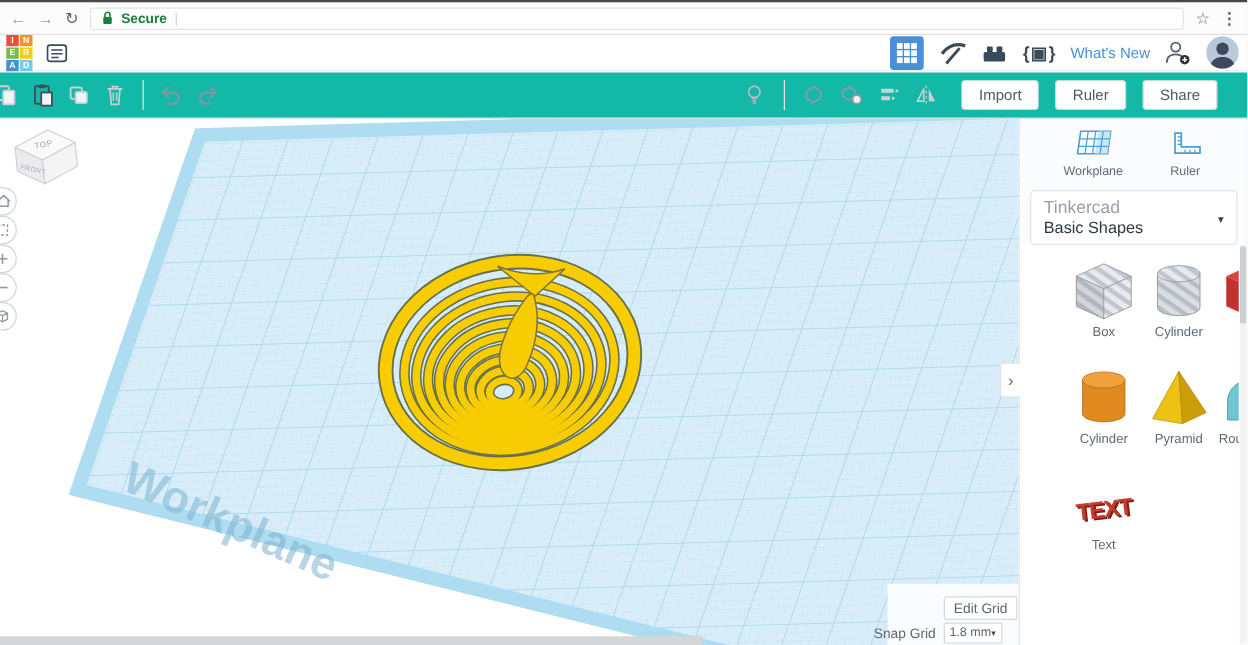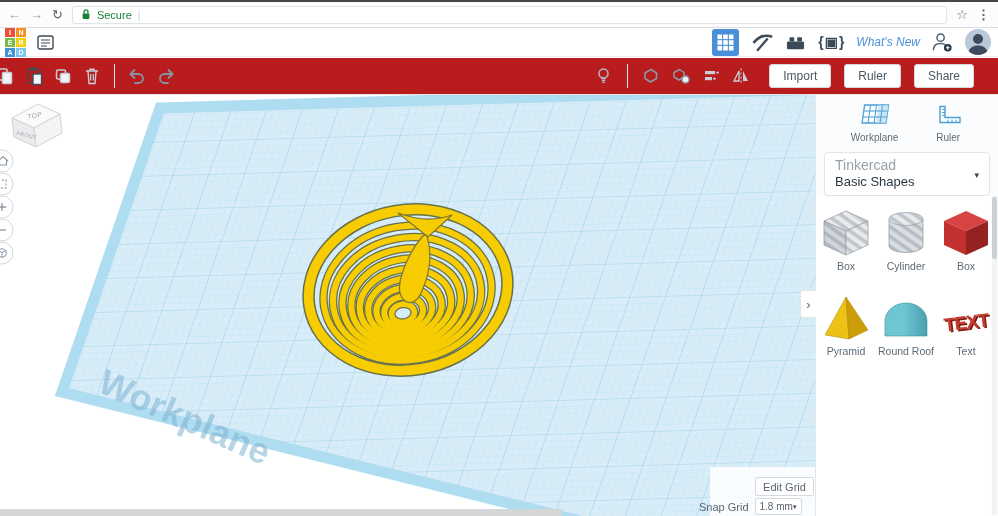--- a/index.html
+++ b/index.html
@@ -8,21 +8,21 @@
 
   
   .top-strip { position:absolute; top:0; left:0; width:998px; height:2px; background:#474747; }
   .browser-bar { position:absolute; top:2px; left:0; right:0; height:26px; background:#fcfcfd;
     border-bottom:1px solid #dcdfe2; display:flex; align-items:center; padding:0 8px; gap:9px; }
   .nav-ic { color:#9aa0a6; font-size:13px; line-height:1; }
   .nav-ic.reload { color:#5f6368; }
   .url-pill { flex:1; height:18px; border:1px solid #e0e3e7; border-radius:3px; background:#fff;
     display:flex; align-items:center; padding:0 8px; gap:6px; font-size:11px; min-width:0;
     overflow:hidden; white-space:nowrap; }
-  .secure-label { color:#188038; font-weight:400; }
+  .secure-label { color:#188038; font-weight:700; }
   .url-sep { color:#d0d3d7; }
   .url-text { color:#5f6368; overflow:hidden; text-overflow:ellipsis; }
   .url-domain { color:#202124; font-weight:700; }
   .bookmark { color:#6a7076; font-size:13px; }
   .menu-dots { color:#5f6368; font-size:13px; font-weight:700; }
 
   
   .app-header { position:absolute; top:28px; left:0; right:0; height:29px; background:#fff;
     border-bottom:1px solid #ededed; display:flex; align-items:center; }
   .logo { display:grid; grid-template-columns:10px 10px; grid-auto-rows:9px; gap:1px; margin-left:5px; }
@@ -30,25 +30,25 @@
   .logo b:nth-child(1){background:#ee4f38;} .logo b:nth-child(2){background:#f79122;}
   .logo b:nth-child(3){background:#77bc43;} .logo b:nth-child(4){background:#f2ce0c;}
   .logo b:nth-child(5){background:#3e95d3;} .logo b:nth-child(6){background:#79c8ec;}
   .list-ic { margin-left:11px; display:flex; }
   .doc-title { margin-left:13px; font-size:13px; font-weight:700; color:#33424f; }
   .hdr-right { margin-left:auto; display:flex; align-items:center; gap:11px; padding-right:7px; }
   .design-btn { width:27px; height:27px; background:#4a90d9; border-radius:3px;
     display:flex; align-items:center; justify-content:center; }
   .hdr-ic { display:flex; align-items:center; }
   .codeblocks { font-size:14px; font-weight:700; color:#3b4a59; letter-spacing:1px; }
-  .whats-new { font-size:12px; color:#4a90d9;font-style:italic; }
+  .whats-new { font-size:12px; color:#4a90d9; }
   .avatar { width:26px; height:26px; border-radius:50%; background:#b9c9da; overflow:hidden; }
 
   
-  .edit-toolbar { position:absolute; top:58px; left:0; right:0; height:37px; background:#b91c1c;
+  .edit-toolbar { position:absolute; top:58px; left:0; right:0; height:37px; background:#14b8a6;
     border-bottom:1px solid #e3e5e7; display:flex; align-items:center; }
   .tb-left { display:flex; align-items:center; gap:9px; margin-left:-5px; }
   .tb-sep { width:1px; height:24px; background:#e0e2e4; margin:0 3px; }
   .tb-right { margin-left:auto; display:flex; align-items:center; gap:10px; padding-right:24px; }
   .tb-btns { display:flex; align-items:center; gap:13px; margin-left:8px; }
   .btn { background:#fff; border:1px solid #d3d8dc; border-radius:3px; font-size:12px; color:#4c5a66;
     padding:4px 13px; cursor:default; }
 
   
   .viewport { position:absolute; top:95px; left:0; width:815px; height:421px; background:#fff; overflow:hidden; }
@@ -69,21 +69,21 @@
   .right-panel { position:absolute; top:95px; left:815px; width:183px; height:421px; background:#fbfcfd;
     border-left:1px solid #e5e7e9; }
   .panel-tools { display:flex; justify-content:space-evenly; align-items:flex-end; height:48px; padding-top:2px; }
   .ptool { display:flex; flex-direction:column; align-items:center; gap:3px; font-size:10px; color:#5f6c77; }
   .pdrop { margin:9px 8px 0; background:#fff; border:1px solid #e2e5e8; border-radius:4px;
     padding:4px 10px 6px; position:relative; }
   .pdrop .brand { font-size:14px; color:#97a1ab; }
   .pdrop .cat { font-size:13px; color:#2c3944; margin-top:1px; }
   .pdrop .caret { position:absolute; right:10px; top:17px; font-size:9px; color:#39424a; }
   .gallery { position:absolute; top:101px; left:0; right:7px; bottom:0; background:#fff;
-    display:grid; grid-template-columns:1fr 1fr 1fr 1fr; grid-auto-rows:85px; overflow:hidden; }
+    display:grid; grid-template-columns:1fr 1fr 1fr; grid-auto-rows:85px; overflow:hidden;padding-left:37px; }
   .tile { display:flex; flex-direction:column; align-items:center; justify-content:center; gap:3px; }
   .tile .lbl { font-size:10.5px; color:#5e6b76; }
   .scroll-track { position:absolute; right:1px; top:101px; bottom:1px; width:5px; background:#f3f3f3; }
   .scroll-thumb { position:absolute; top:1px; left:0; width:5px; height:62px; background:#ccd0d4; border-radius:2px; }
   .collapse-tab { position:absolute; left:-16px; top:195px; width:16px; height:28px; background:#fff;
     border:1px solid #e2e4e6; border-right:none; border-radius:3px 0 0 3px; display:flex;
     align-items:center; justify-content:center; font-size:13px; color:#5d6a75; }
   .hidden-defs { position:absolute; width:0; height:0; }
 </style>
 </head>

